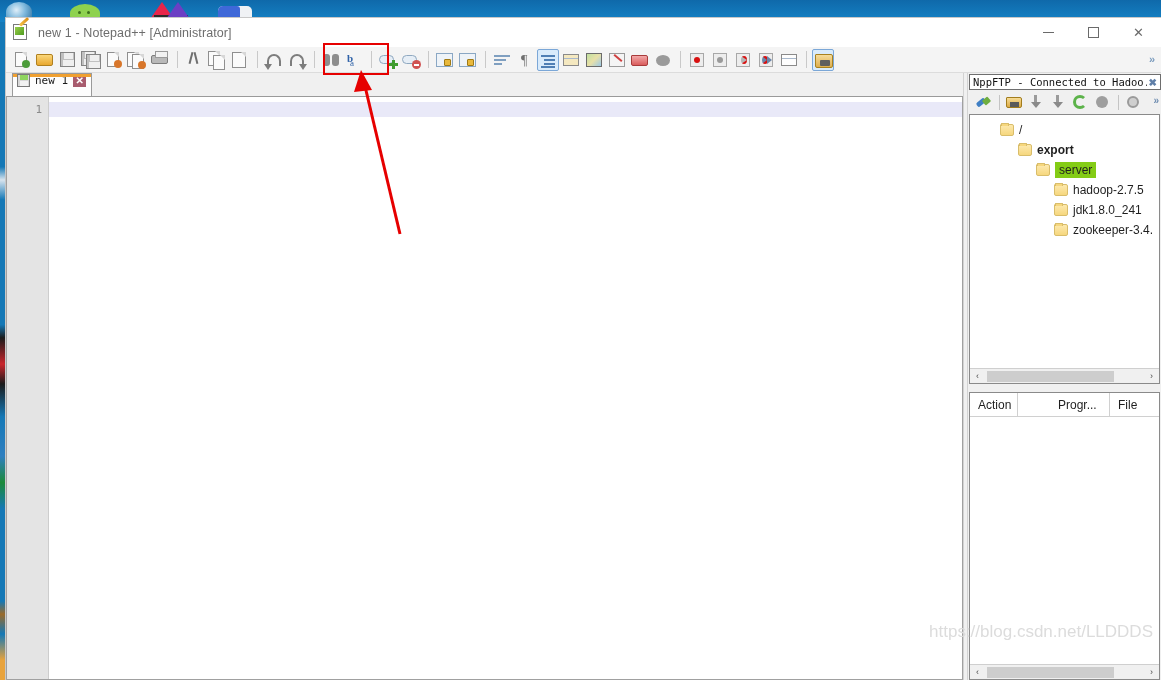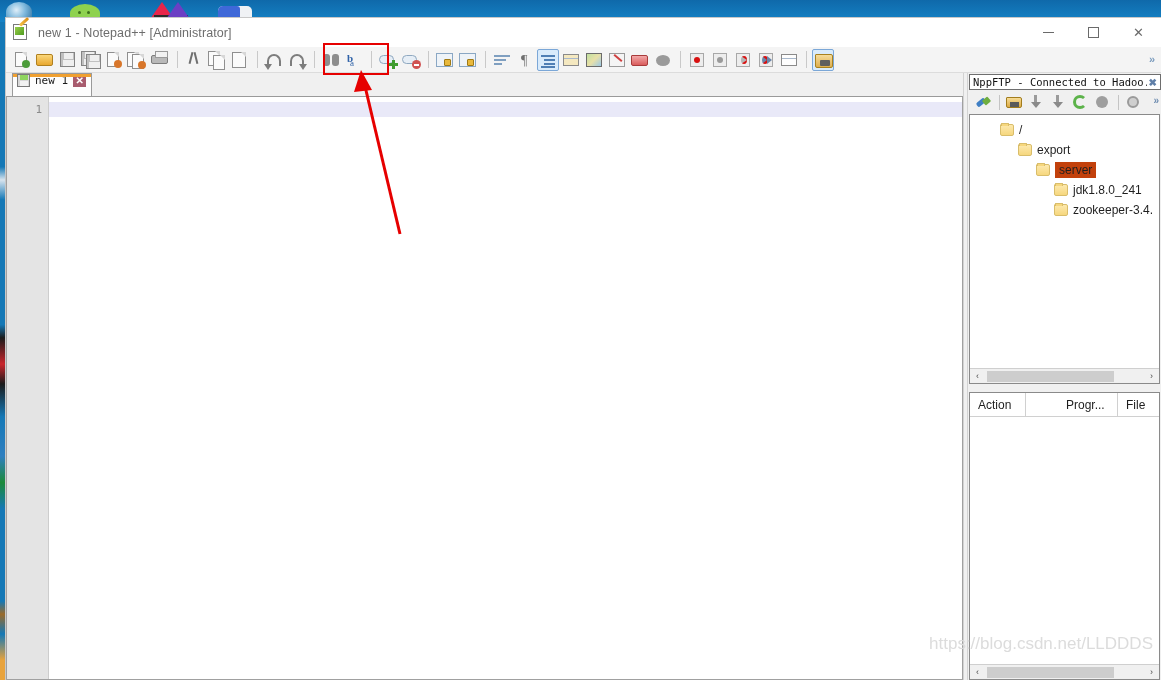--- a/index.html
+++ b/index.html
@@ -318,21 +318,21 @@
 
   #ftp-tree {
     flex:none; height:270px; margin:0 1px 0 1px;
     background:#ffffff; border:1px solid #8a8a8a;
     display:flex; flex-direction:column; min-width:0;
   }
   #tree-items { flex:1; padding-top:5px; overflow:hidden; }
   .tree-row { height:20px; display:flex; align-items:center; gap:5px;
     white-space:nowrap; }
   .tree-row .tlabel { font-size:12px; color:#1f1f1f; }
-  .tree-row.selected .tlabel { background:#c2410c; padding:1px 4px; }
+  .tree-row.selected .tlabel { background:#84cc16; padding:1px 4px; }
   .tfolder { width:14px; height:12px; flex:none;
     background:linear-gradient(180deg,#fde9ae,#f6d77e);
     border:1px solid #d9bd6a; border-radius:1px 2px 2px 2px; position:relative; }
   .tfolder::before { content:""; position:absolute; left:0; top:-2px;
     width:6px; height:2px; background:#f6d77e; border:1px solid #d9bd6a;
     border-bottom:none; border-radius:1px 1px 0 0; }
 
   .hscroll { height:15px; background:#f0f0f0; display:flex; align-items:center;
     flex:none; border-top:1px solid #cfcfcf; }
   .hs-arrow { width:15px; text-align:center; font-size:9px; color:#4a4a4a;
@@ -340,25 +340,25 @@
   .hs-track { flex:1; height:13px; background:#f0f0f0; position:relative; }
   .hs-thumb { position:absolute; left:2px; top:1px; width:calc(100% - 32px);
     height:11px; background:#cdcdcd; }
 
   #ftp-queue { flex:1; margin:8px 1px 0 1px; background:#ffffff;
     border:1px solid #8a8a8a; display:flex; flex-direction:column; min-height:0; }
   #queue-header { height:24px; display:flex; align-items:center; flex:none;
     border-bottom:1px solid #d0d0d0; }
   .qcol { font-size:12px; color:#1f1f1f; padding-left:8px; height:100%;
     display:flex; align-items:center; border-right:1px solid #d0d0d0; }
-  #qcol-action { width:56px; } #qcol-progress { width:60px;margin-left:32px; } #qcol-file { flex:1;
+  #qcol-action { width:48px; } #qcol-progress { width:60px;margin-left:32px; } #qcol-file { flex:1;
     border-right:none; }
   #queue-body { flex:1; background:#ffffff; }
 
-  #watermark { position:absolute; right:8px; bottom:26px;
+  #watermark { position:absolute; right:8px; bottom:38px;
     font-size:17px; color:#dcdcdc; white-space:nowrap;
     pointer-events:none; z-index:30; }
 </style>
 </head>
 <body>
 
 <div id="desktop-strip">
   <div class="desk-icon" id="desk-globe"></div>
   <div class="desk-icon" id="desk-wechat"></div>
   <div class="desk-icon" id="desk-red">
@@ -584,27 +584,31 @@
           </div>
         <span id="ft-more">»</span>
       </div>
 
       <div id="ftp-tree">
         <div id="tree-items">
           <div class="tree-row" style="padding-left:30px;">
             <span class="tfolder"></span>
             <span class="tlabel">/</span>
           </div>
-          <div class="tree-row" style="padding-left:48px;">
+          <div class="tree-row" style="padding-left:48px;font-weight:bold;">
             <span class="tfolder"></span>
             <span class="tlabel">export</span>
           </div>
           <div class="tree-row selected" style="padding-left:66px;">
             <span class="tfolder"></span>
             <span class="tlabel">server</span>
+          </div>
+          <div class="tree-row" style="padding-left:84px;">
+            <span class="tfolder"></span>
+            <span class="tlabel">hadoop-2.7.5</span>
           </div>
           <div class="tree-row" style="padding-left:84px;">
             <span class="tfolder"></span>
             <span class="tlabel">jdk1.8.0_241</span>
           </div>
           <div class="tree-row" style="padding-left:84px;">
             <span class="tfolder"></span>
             <span class="tlabel">zookeeper-3.4.</span>
           </div>
         </div>

